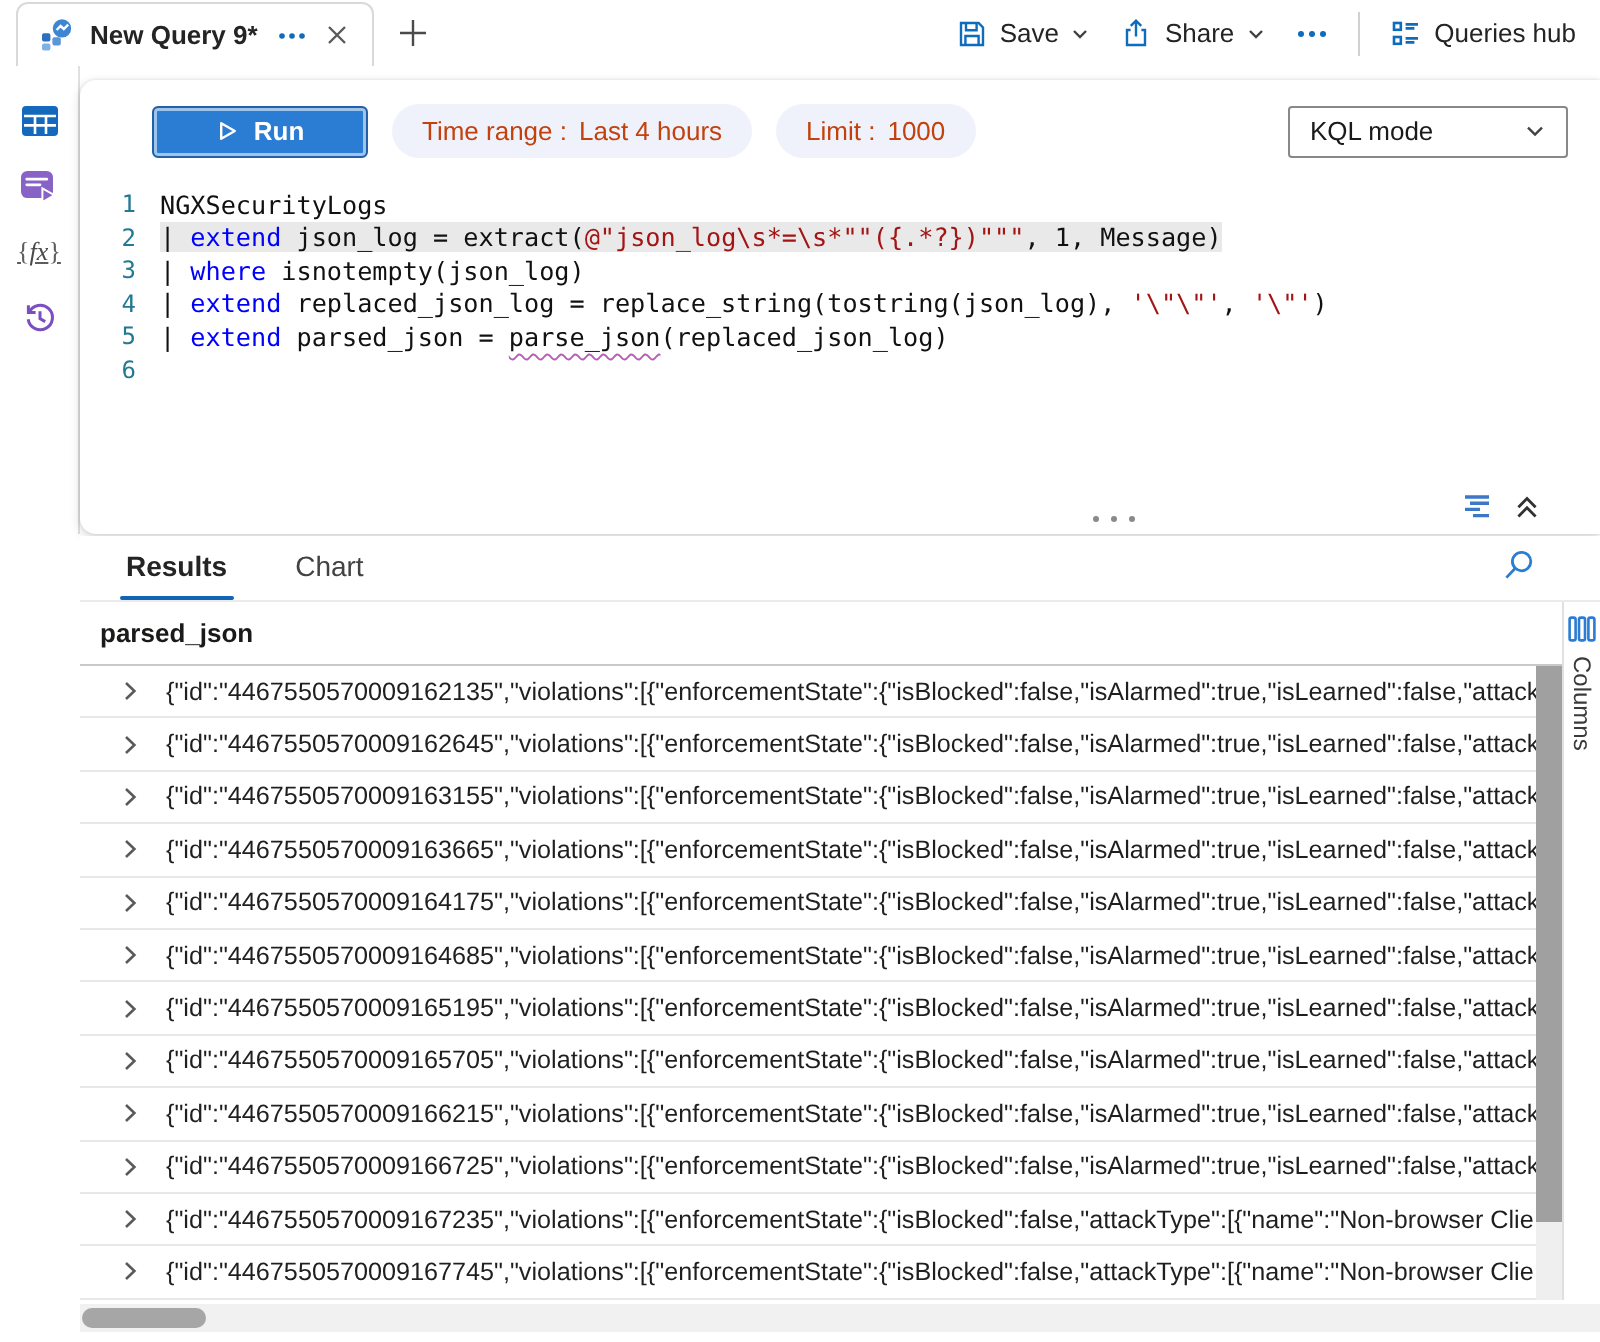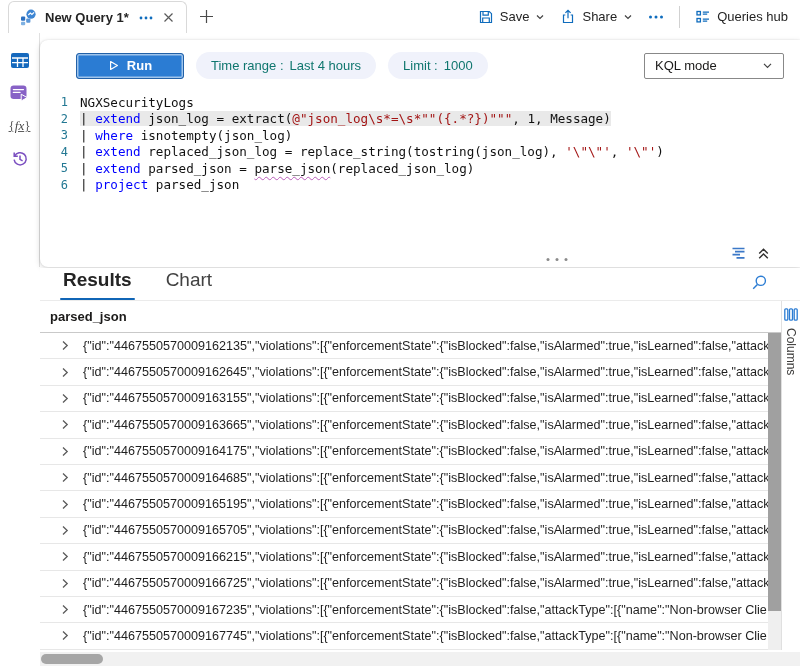--- a/index.html
+++ b/index.html
@@ -44,21 +44,21 @@
   }
   .toolbar { position:absolute; top:12px; left:36px; right:16px; display:flex; align-items:center; gap:12px; }
   .run-btn {
     width:108px; height:26px; background:#2b7cd3; border:1px solid #2261a8; border-radius:3px;
     box-shadow:inset 0 0 0 1.5px rgba(255,255,255,.55);
     display:flex; align-items:center; justify-content:center; gap:8px;
     color:#fff; font-size:13px; font-weight:600; cursor:pointer; font-family:inherit;
   }
   .pill {
     height:27px; border-radius:14px; background:#f0f2fb; padding:0 15px;
-    display:flex; align-items:center; gap:6px; font-size:13px; color:#0f766e; cursor:pointer; white-space:nowrap;
+    display:flex; align-items:center; gap:6px; font-size:13px; color:#c2410c; cursor:pointer; white-space:nowrap;
   }
   .pill b { font-weight:400; }
   .mode-select {
     margin-left:auto; width:140px; height:26px; border:1px solid #888; border-radius:2px; background:#fff;
     display:flex; align-items:center; justify-content:space-between; padding:0 10px;
     font-size:13px; color:#1b1a19; cursor:pointer;
   }
 
   .editor { position:absolute; top:54px; left:0; right:0; cursor:text; }
   .cline { display:flex; height:16.5px; align-items:center; font-family:"DejaVu Sans Mono","Liberation Mono",monospace; font-size:12.6px; white-space:pre; }
@@ -70,21 +70,21 @@
   .squiggle { text-decoration:underline wavy #b95cb9; text-decoration-thickness:1px; text-underline-offset:3px; }
 
   .collapse-icons { position:absolute; right:30px; bottom:7px; display:flex; align-items:center; gap:10px; }
   .collapse-icons span { cursor:pointer; }
 
   .splitdots { position:absolute; left:544px; top:257px; cursor:row-resize; }
 
   
   .results { position:absolute; left:40px; top:268px; right:0; bottom:0; background:#fff; }
   .rtabs { position:relative; height:33px; display:flex; align-items:flex-end; padding-left:20px; gap:28px; border-bottom:1px solid #ebebeb; }
-  .rtab { position:relative; padding:6px 3px 9px; font-size:19px; color:#424242; cursor:pointer; }
+  .rtab { position:relative; padding:6px 3px 9px; font-size:14px; color:#424242; cursor:pointer; }
   .rtab.active { font-weight:700; color:#242424; }
   .rtab.active::after { content:""; position:absolute; left:0; right:0; bottom:0; height:2.5px; background:#1065b6; border-radius:2px; }
   .search-btn { position:absolute; right:32px; bottom:9px; cursor:pointer; }
 
   .gridwrap { position:absolute; left:0; right:19px; top:33px; height:349px; overflow:hidden; background:#fff; }
   .gheader {
     height:32px; display:flex; align-items:center; padding-left:10px;
     font-size:13px; font-weight:700; color:#1b1a19; border-bottom:1px solid #c9c9c9; cursor:pointer;
   }
   .grow {
@@ -113,21 +113,21 @@
   <div class="tab">
     <span>
       <svg width="17" height="17" viewBox="0 0 17 17">
         <circle cx="11" cy="5.2" r="4.6" fill="#3e86d3"></circle>
         <path d="M8.3 6l2-2 1.6 1.5 2.2-2.2" stroke="#fff" stroke-width="1.2" fill="none"></path>
         <rect x="1" y="7.6" width="4.2" height="4.2" rx="1" fill="#2a6fc0"></rect>
         <rect x="6.2" y="9.6" width="4.2" height="4.2" rx="1" fill="#5b97d8"></rect>
         <rect x="1" y="12.8" width="4.2" height="3.4" rx="1" fill="#7fb1e2"></rect>
       </svg>
     </span>
-    <span class="tab-title">New Query 1*</span>
+    <span class="tab-title">New Query 9*</span>
     <span class="tab-more">
       <svg width="14" height="4" viewBox="0 0 14 4">
           <circle cx="2" cy="2" r="1.4" fill="#0f6cbd"></circle>
           <circle cx="7" cy="2" r="1.4" fill="#0f6cbd"></circle>
           <circle cx="12" cy="2" r="1.4" fill="#0f6cbd"></circle>
         </svg>
     </span>
     <span class="tab-close">
       <svg width="11" height="11" viewBox="0 0 11 11" stroke="#5a5a5a" stroke-width="1.2">
           <path d="M1.5 1.5l8 8M9.5 1.5l-8 8"></path>
@@ -245,21 +245,21 @@
     </div>
   </div>
 
   <div class="editor">
     <div id="code-lines">
         <div class="cline"><span class="lnum">1</span><span class="ctext"><span>NGXSecurityLogs</span></span></div>
         <div class="cline hl"><span class="lnum">2</span><span class="ctext"><span>| </span><span class="kw">extend</span><span> json_log = extract(</span><span class="str">@"json_log\s*=\s*""({.*?})"""</span><span>, 1, Message)</span></span></div>
         <div class="cline"><span class="lnum">3</span><span class="ctext"><span>| </span><span class="kw">where</span><span> isnotempty(json_log)</span></span></div>
         <div class="cline"><span class="lnum">4</span><span class="ctext"><span>| </span><span class="kw">extend</span><span> replaced_json_log = replace_string(tostring(json_log), </span><span class="str">'\"\"'</span><span>, </span><span class="str">'\"'</span><span>)</span></span></div>
         <div class="cline"><span class="lnum">5</span><span class="ctext"><span>| </span><span class="kw">extend</span><span> parsed_json = </span><span class="squiggle">parse_json</span><span>(replaced_json_log)</span></span></div>
-        <div class="cline"><span class="lnum">6</span><span class="ctext"><span>| </span><span class="kw">project</span><span> parsed_json</span></span></div>
+        <div class="cline"><span class="lnum">6</span></div>
       </div>
   </div>
 
   <div class="collapse-icons">
     <span>
       <svg width="17" height="13" viewBox="0 0 17 13" stroke="#3b78c8" stroke-width="1.7">
           <path d="M2.5 1.5h12M5 4.6h9.5M2.5 7.7h7.5M6.5 10.8h8"></path>
         </svg>
     </span>
     <span>

